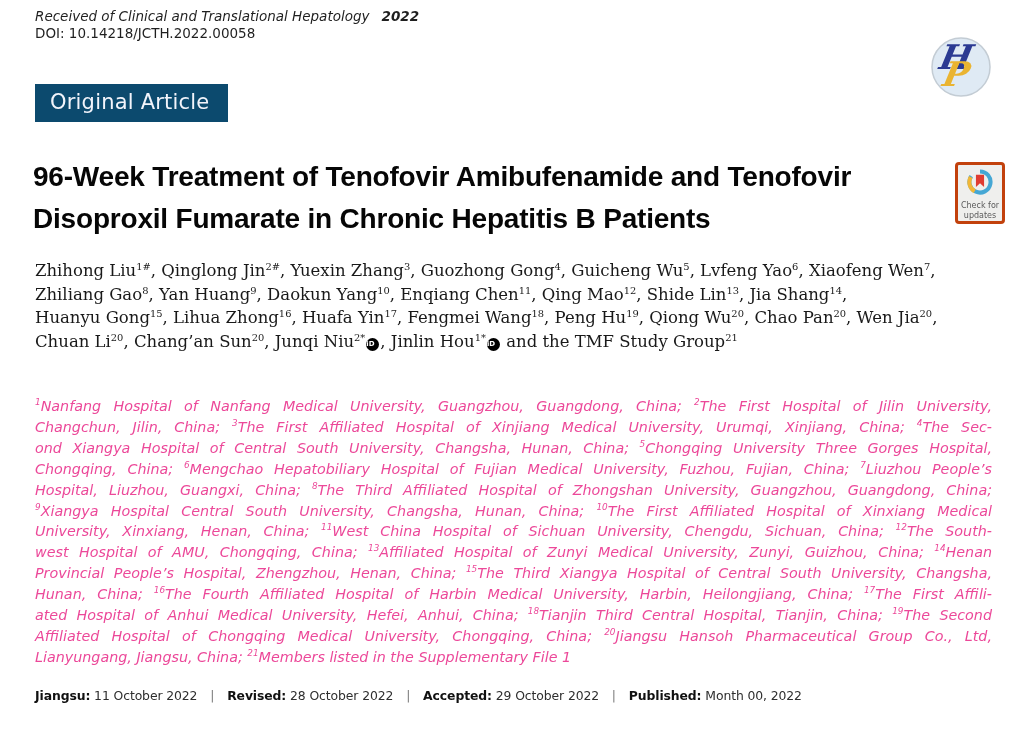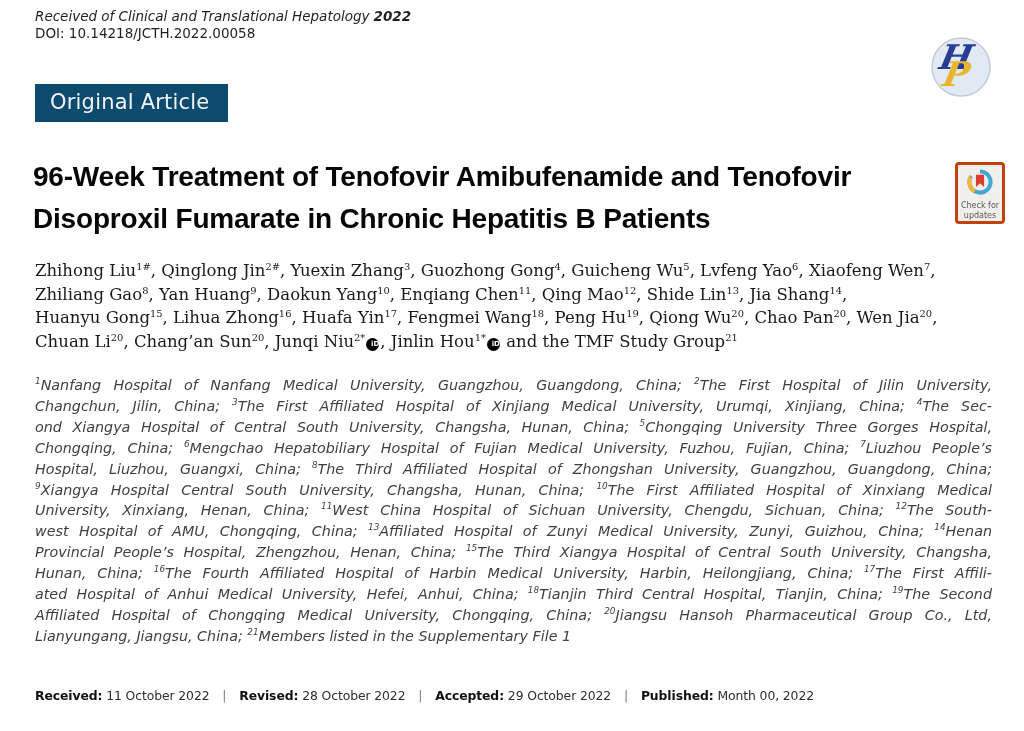--- a/index.html
+++ b/index.html
@@ -6,21 +6,21 @@
   .page{
     position:relative;
     width:1024px;height:731px;
     background:#ffffff;
     font-family:"DejaVu Sans","Liberation Sans",sans-serif;
     overflow:hidden;
   }
   
   .journal-block{position:absolute;left:35px;top:8px;color:#1f1f1f;}
   .journal-line{font-style:italic;font-size:13.5px;line-height:17px;color:#1f1f1f;}
-  .journal-year{font-weight:bold;margin-left:4px;}
+  .journal-year{font-weight:bold;margin-left:12px;}
   .doi-line{font-size:13.5px;line-height:17px;color:#1f1f1f;}
   
   .logo{position:absolute;right:32px;top:36px;width:62px;height:62px;}
   
   .category-box{
     position:absolute;left:35px;top:84px;
     background:#0c4a6e;color:#f2f4fb;
     font-size:21px;padding:6px 19px 8px 15px;
     letter-spacing:0.2px;
   }
@@ -41,28 +41,28 @@
   
   .authors{
     position:absolute;left:35px;top:259px;width:958px;
     font-family:"DejaVu Serif","Liberation Serif",serif;
     font-size:16.5px;line-height:23.5px;color:#191919;
   }
   .authors sup{font-size:0.60em;line-height:0;vertical-align:super;letter-spacing:0;}
   .orcid{
     display:inline-block;width:13px;height:13px;border-radius:50%;
     background:#000000;color:#ffffff;font-family:"DejaVu Sans",sans-serif;
-    font-size:7px;font-weight:bold;line-height:13px;text-align:right;
+    font-size:7px;font-weight:bold;line-height:13px;text-align:left;
     vertical-align:baseline;position:relative;top:-1px;margin:0 1px;
     cursor:pointer;
   }
   
   .affiliations{
-    position:absolute;left:35px;top:375px;width:957px;
-    font-style:italic;font-size:14.3px;line-height:20.9px;color:#404040;
+    position:absolute;left:35px;top:396px;width:957px;
+    font-style:italic;font-size:14.3px;line-height:20.9px;color:#ec4899;
   }
   .affiliations .rich-line{text-align:justify;text-align-last:justify;}
   .affiliations .rich-line.last{text-align-last:left;}
   .affiliations sup{font-size:0.62em;line-height:0;vertical-align:super;}
   
   .received{
     position:absolute;left:35px;top:688px;
     font-size:12.4px;color:#2e2e2e;letter-spacing:-0.1px;
   }
   .received .lbl{font-weight:bold;color:#111111;}
@@ -118,21 +118,21 @@
       <div class="rich-line">University, Xinxiang, Henan, China; <sup>11</sup>West China Hospital of Sichuan University, Chengdu, Sichuan, China; <sup>12</sup>The South-</div>
       <div class="rich-line">west Hospital of AMU, Chongqing, China; <sup>13</sup>Affiliated Hospital of Zunyi Medical University, Zunyi, Guizhou, China; <sup>14</sup>Henan</div>
       <div class="rich-line">Provincial People’s Hospital, Zhengzhou, Henan, China; <sup>15</sup>The Third Xiangya Hospital of Central South University, Changsha,</div>
       <div class="rich-line">Hunan, China; <sup>16</sup>The Fourth Affiliated Hospital of Harbin Medical University, Harbin, Heilongjiang, China; <sup>17</sup>The First Affili-</div>
       <div class="rich-line">ated Hospital of Anhui Medical University, Hefei, Anhui, China; <sup>18</sup>Tianjin Third Central Hospital, Tianjin, China; <sup>19</sup>The Second</div>
       <div class="rich-line">Affiliated Hospital of Chongqing Medical University, Chongqing, China; <sup>20</sup>Jiangsu Hansoh Pharmaceutical Group Co., Ltd,</div>
       <div class="rich-line last">Lianyungang, Jiangsu, China; <sup>21</sup>Members listed in the Supplementary File 1</div>
     </div>
 
   <div class="received">
-    <span class="lbl">Received:</span>
+    <span class="lbl">Jiangsu:</span>
     <span class="val">11 October 2022</span>
     <span class="sep">|</span>
     <span class="lbl">Revised:</span>
     <span class="val">28 October 2022</span>
     <span class="sep">|</span>
     <span class="lbl">Accepted:</span>
     <span class="val">29 October 2022</span>
     <span class="sep">|</span>
     <span class="lbl">Published:</span>
     <span class="val">Month 00, 2022</span>

